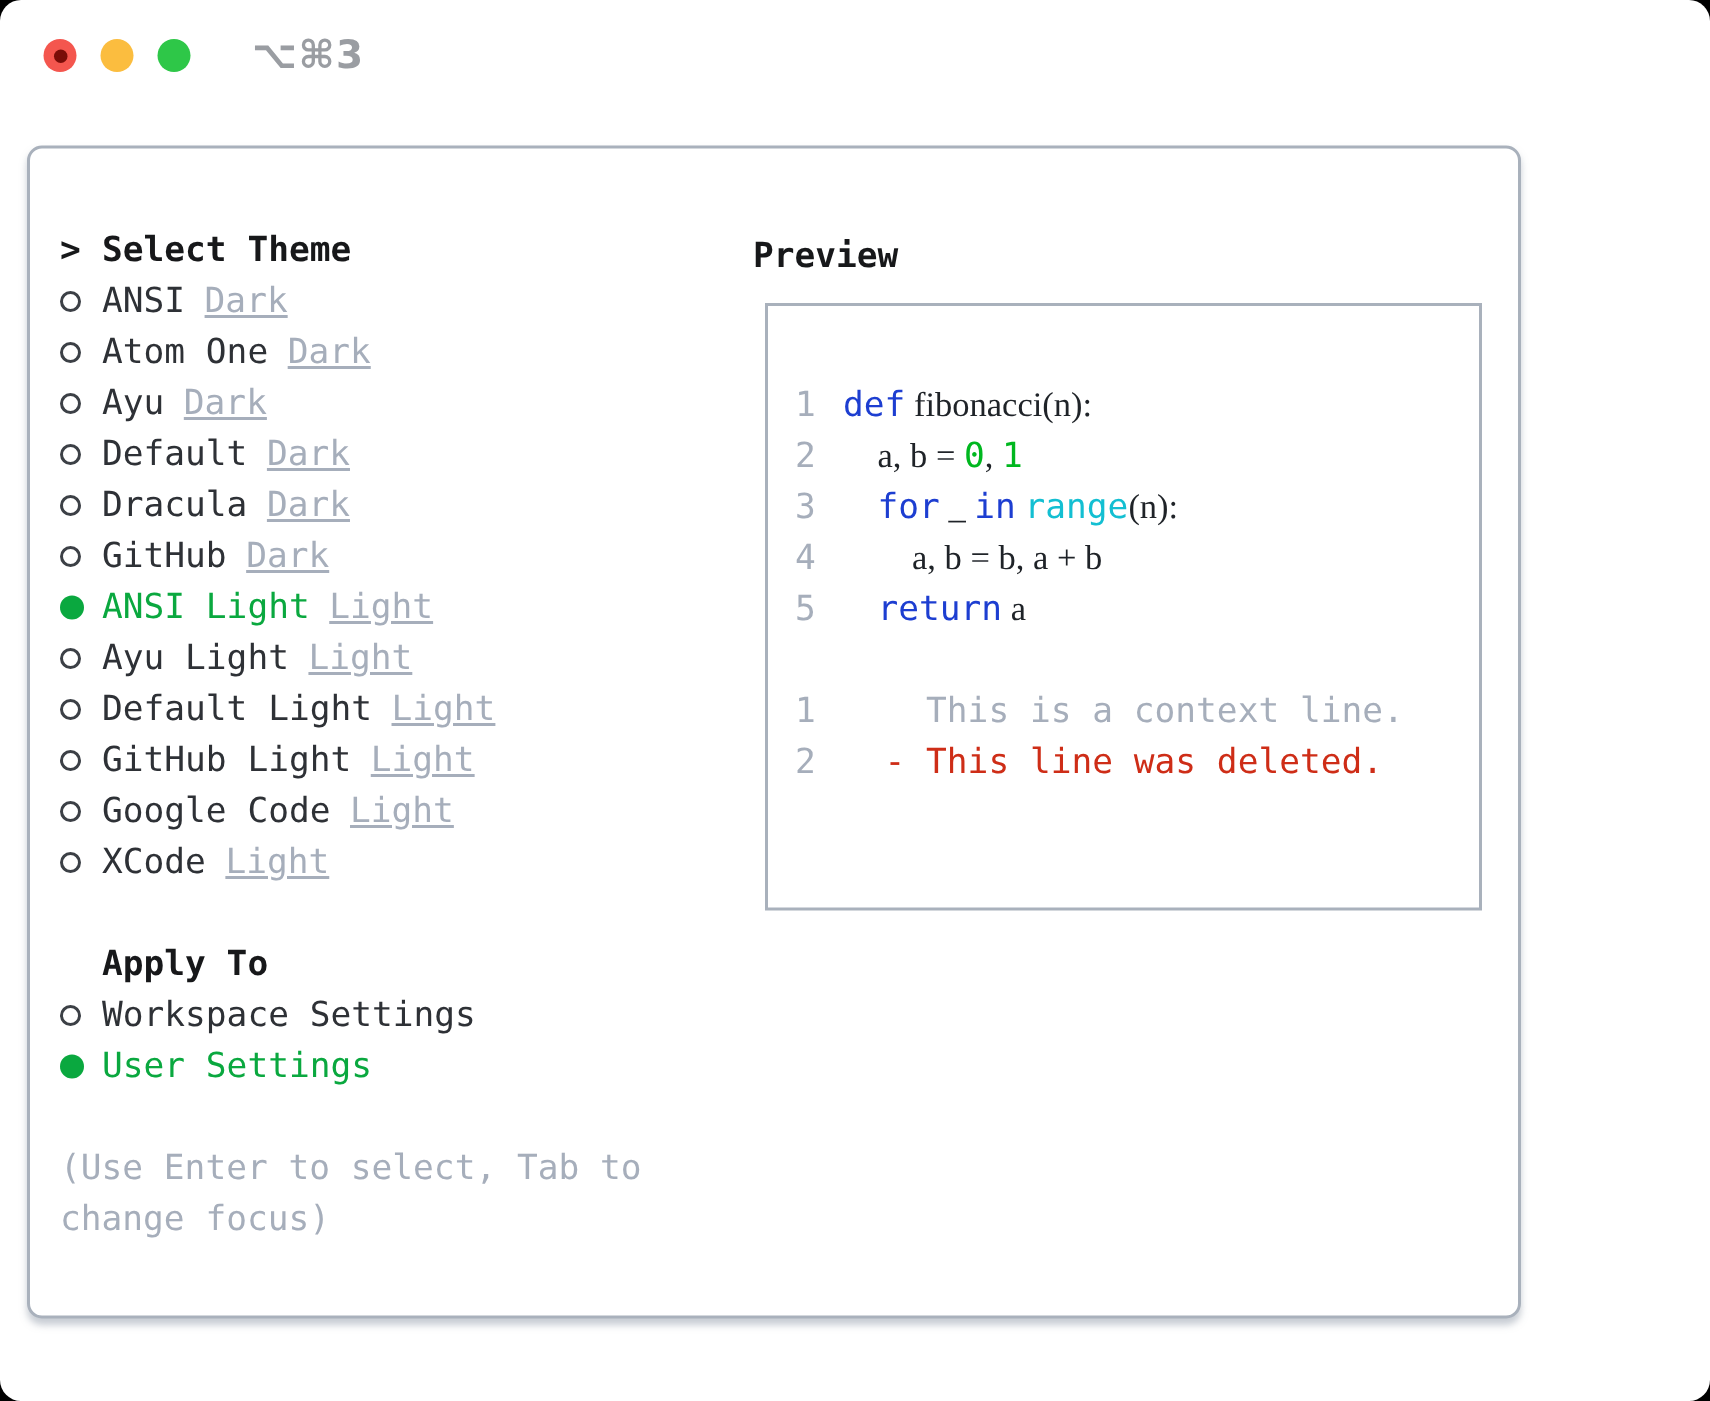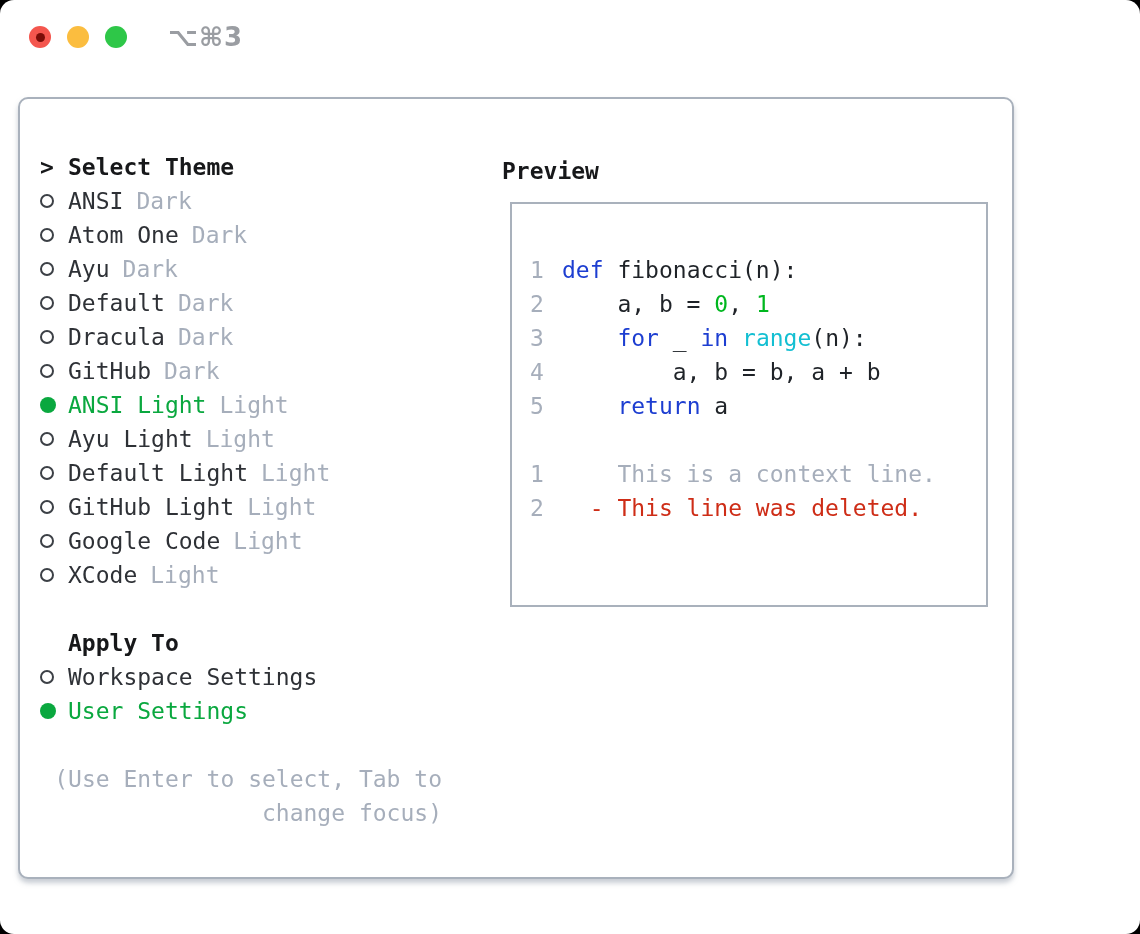--- a/index.html
+++ b/index.html
@@ -47,40 +47,40 @@
   
   .left-col{position:absolute;left:20px;top:51px;width:440px;}
   .row{height:34px;display:flex;align-items:center;font-size:23px;color:var(--text);}
   .row.blank{pointer-events:none;}
   .marker{width:28px;flex:none;display:flex;align-items:center;}
   .caret{font-weight:bold;color:#17181a;}
   .ring{width:14px;height:14px;border-radius:50%;border:2.5px solid var(--ring);box-sizing:border-box;}
   .ring.sel{border:none;background:var(--green);width:16px;height:16px;}
   .heading{font-weight:bold;color:#17181a;}
   .nm{color:#2e3136;white-space:pre;}
-  .bd{color:var(--muted);margin-left:13px;white-space:pre;}
+  .bd{color:var(--muted);margin-left:13px;white-space:pre;text-decoration:underline;}
   .row.selected .nm{color:var(--green);}
   .hint{
-    width:402px;font-size:23px;line-height:34px;color:var(--muted);text-align:right;
+    width:402px;font-size:23px;line-height:34px;color:var(--muted);
   }
   
   .preview-title{
     position:absolute;left:482px;top:55px;height:34px;line-height:34px;
     font-size:23px;font-weight:bold;color:#17181a;
   }
   .preview-box{
     position:absolute;left:490px;top:103px;
     width:478px;height:405px;box-sizing:border-box;
     border:2px solid var(--border);
     padding:49px 0 0 18px;
     overflow:hidden;
   }
   .cl{height:34px;line-height:34px;font-size:23px;white-space:pre;}
   .ln{display:inline-block;width:14px;margin-right:18px;color:var(--muted);}
-  .seg-plain{color:#1f2328;}
+  .seg-plain{color:#1f2328;font-family:Liberation Serif, serif;}
   .seg-kw{color:var(--kw);}
   .seg-builtin{color:var(--builtin);text-align:right;}
   .seg-num{color:var(--numgreen);}
   .seg-ctx{color:var(--muted);}
   .seg-del{color:var(--del);}
   .seg-add{color:var(--add);}
 </style>
 </head>
 <body>
 

